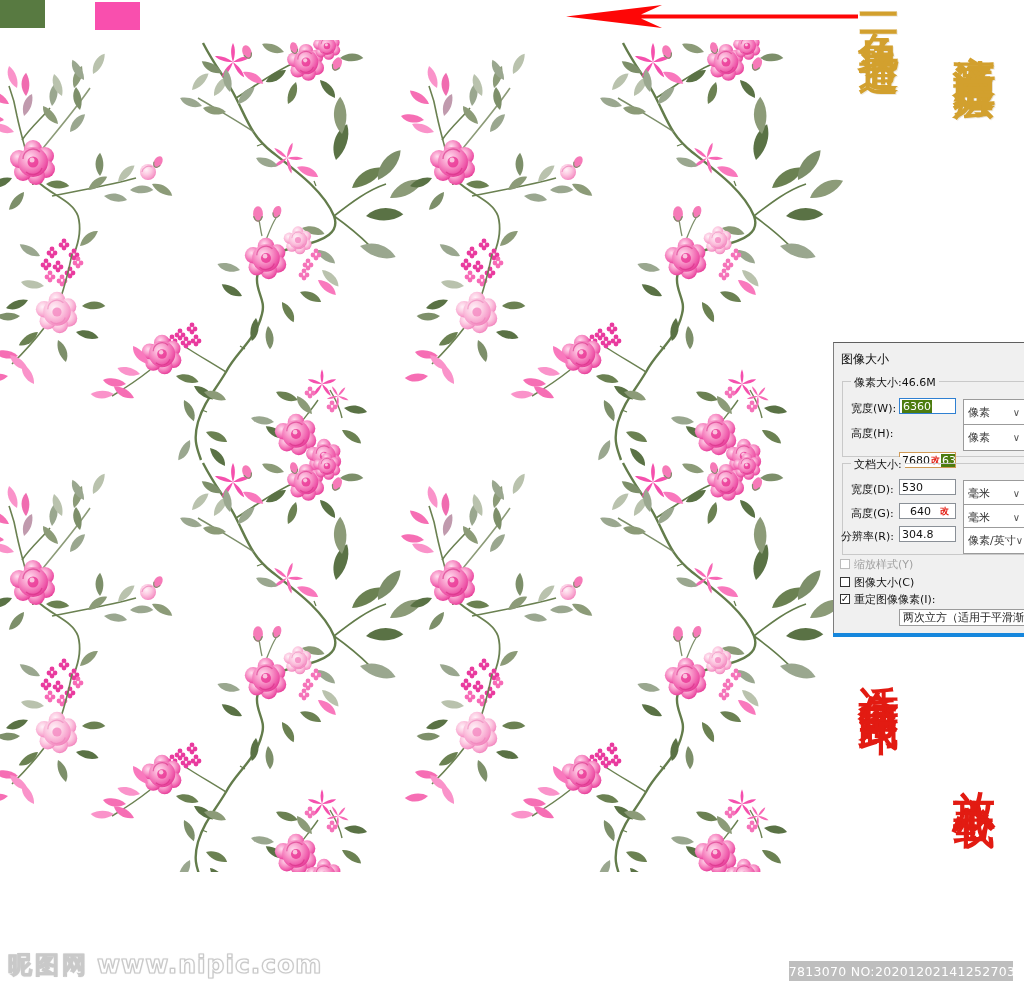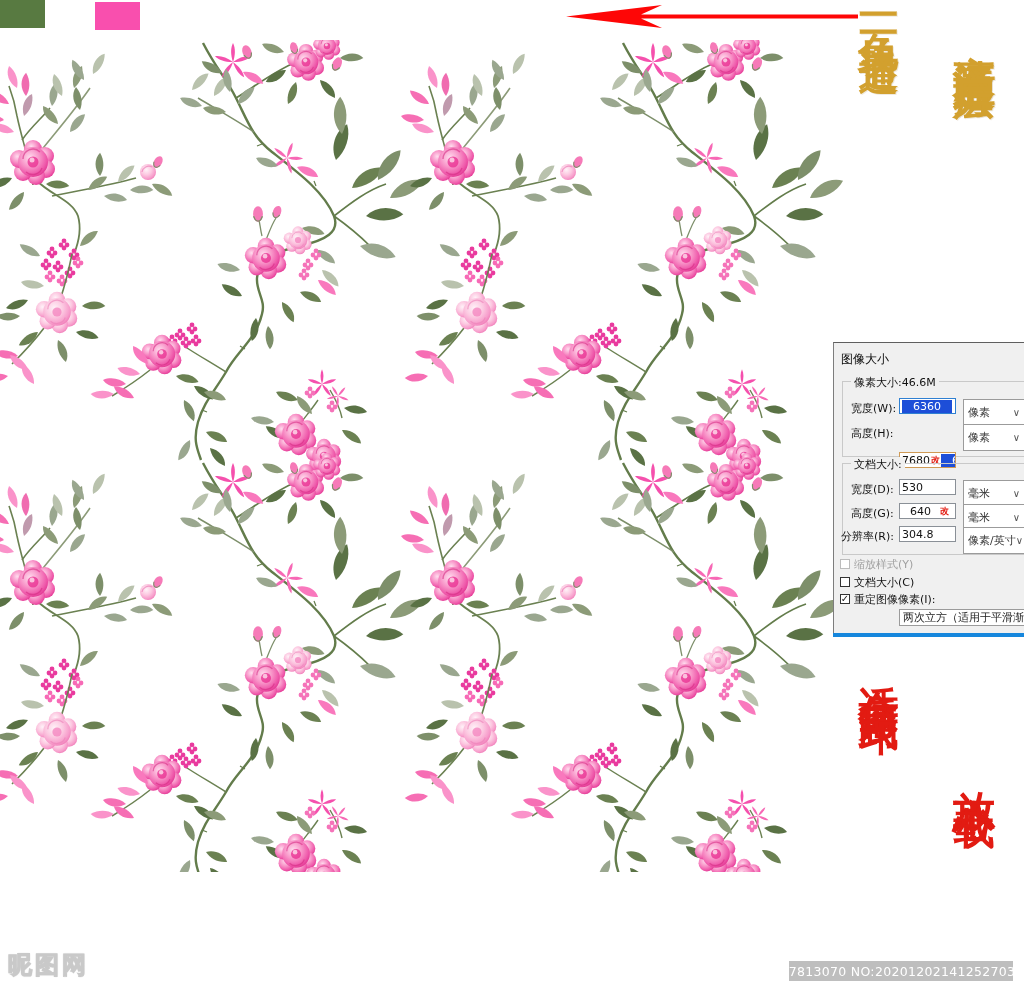--- a/index.html
+++ b/index.html
@@ -30,21 +30,21 @@
   #grp-pixel{left:8px;top:38px;width:195px;height:74px;}
   #grp-doc{left:8px;top:120px;width:195px;height:90px;}
   .legend{position:absolute;top:-7px;left:8px;background:#f0f0f0;padding:0 3px;
           font-size:11px;white-space:nowrap;}
   .lbl{position:absolute;font-size:11px;white-space:nowrap;}
   .inp{position:absolute;width:57px;height:16px;background:#fff;border:1px solid #8a9097;
        box-sizing:border-box;display:flex;align-items:center;padding:0 2px;font-size:11px;
        white-space:nowrap;overflow:hidden;}
   .inp.focus{border-color:#2f80d2;}
   .inp.warm2{border-color:#cf9a55;margin-top:29px;}
-  .sel-val{background:#1d4ed8;color:#fff;padding:0 11px;}
+  .sel-val{background:#4d7c0f;color:#fff;padding:0 1px;}
   .mark{color:#e32016;font-size:9px;font-weight:bold;margin:0 1px;
         font-family:"DejaVu Serif", serif;}
   .gap{margin:0 8px;}
   .unit{position:absolute;width:62px;height:27px;background:#fff;border:1px solid #9b9b9b;
         box-sizing:border-box;display:flex;align-items:center;justify-content:space-between;
         padding:0 4px;font-size:11px;color:#333;white-space:nowrap;overflow:hidden;}
   .chev{color:#555;font-size:10px;line-height:1;flex:0 0 auto;}
   .cbrow{position:absolute;left:6px;display:flex;align-items:center;height:12px;}
   .cbox{width:10px;height:10px;background:#fff;border:1px solid #333;box-sizing:border-box;
         display:flex;align-items:center;justify-content:center;font-size:10px;line-height:1;
@@ -384,28 +384,29 @@
     <span>像素/英寸</span>
     <span class="chev">∨</span>
   </div>
 
   <div class="cbrow" style="top:215px">
     <span class="cbox dis"></span>
     <span class="cblbl dis">缩放样式(Y)</span>
   </div>
   <div class="cbrow" style="top:233px">
     <span class="cbox"></span>
-    <span class="cblbl">文档大小(C)</span>
+    <span class="cblbl">图像大小(C)</span>
   </div>
   <div class="cbrow" style="top:250px">
     <span class="cbox">✓</span>
     <span class="cblbl">重定图像像素(I):</span>
   </div>
   <div class="resample">
     <span>两次立方（适用于平滑渐变</span>
   </div>
   <div class="blue-edge"></div>
 </div>
 
 <div class="watermark">
   <span class="wm-site">昵图网</span>
+  <span class="wm-url">www.nipic.com</span>
 </div>
 <div class="idbar">ID:27813070 NO:20201202141252703080</div>
 
 </body></html>

